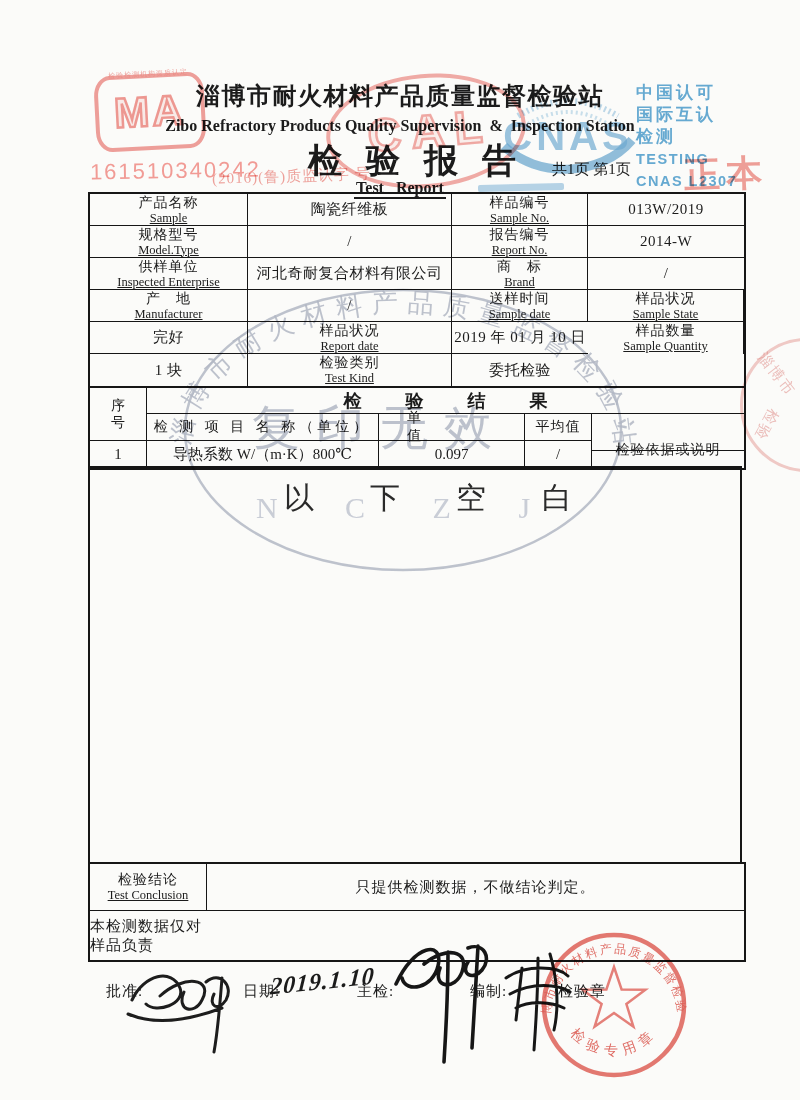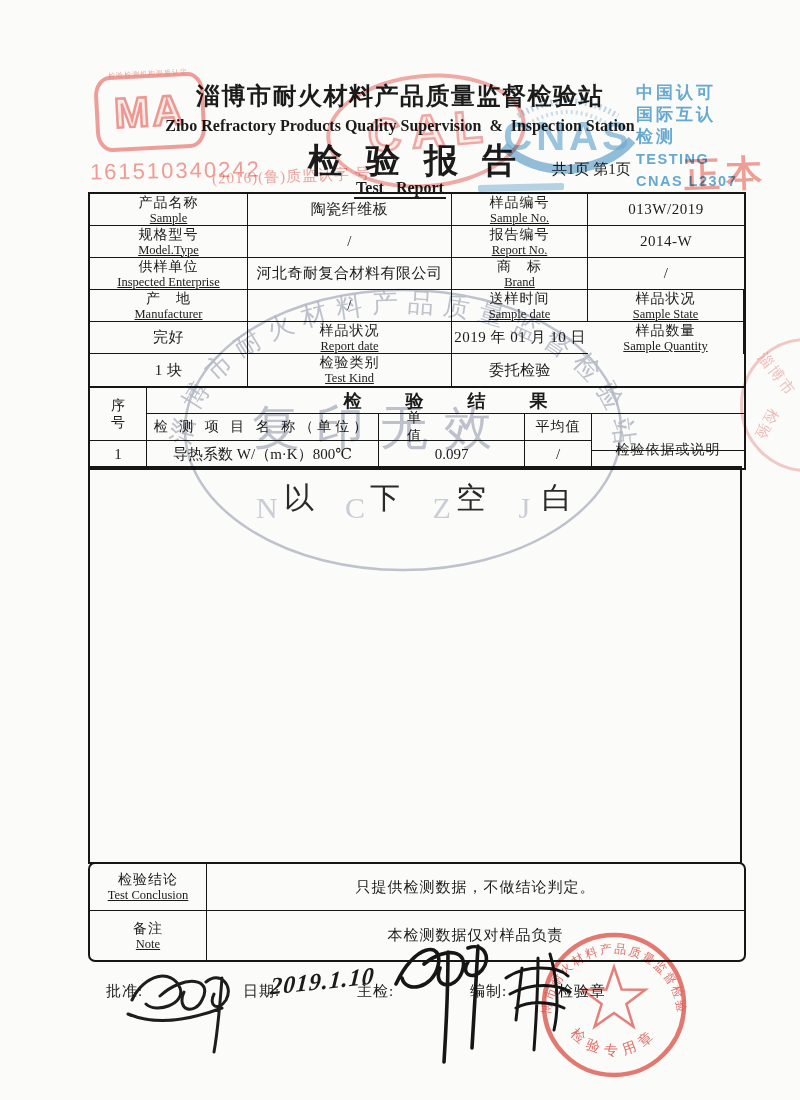--- a/index.html
+++ b/index.html
@@ -53,21 +53,21 @@
   .lab-en{font-size:12.5px;line-height:14px;text-decoration:underline;}
   .val{font-size:15px;letter-spacing:.5px;}
   #info-table{top:192px;grid-template-columns:158px 204px 136px 156px;grid-auto-rows:32px;}
   #result-table{top:386px;grid-template-columns:57px 232px 146px 67px 152px;grid-template-rows:26px 27px 27px;}
   .res-title{font-size:18px;font-weight:bold;letter-spacing:44px;padding-left:44px;}
   .res-colhead{font-size:14px;letter-spacing:4px;}
   .res-val{font-size:15px;}
   .seq-head{font-size:14px;line-height:17px;}
   #blank-box{left:88px;top:466px;width:650px;height:394px;border:2px solid #161616;position:absolute;}
   .blank-note{top:478px;font-size:30px;letter-spacing:56px;padding-left:56px;color:#2a2a2a;}
-  #concl-table{top:862px;grid-template-columns:117px 537px;grid-template-rows:47px 49px;border-radius:7px;}
+  #concl-table{top:862px;grid-template-columns:117px 537px;grid-template-rows:47px 49px;}
   .concl-val{font-size:15px;letter-spacing:1px;}
 
   
   .ghost{left:158px;top:272px;opacity:.95;}
 
   
   .edge-stamp{left:740px;top:338px;width:128px;height:128px;border-radius:50%;
     border:3px solid rgba(231,154,150,.5);}
   .edge-stamp .t1{position:absolute;left:8px;top:24px;font-size:15px;color:rgba(226,142,138,.55);
     transform:rotate(52deg);letter-spacing:2px;}
@@ -262,24 +262,20 @@
 </div>
 
 <div id="concl-table" class="grid">
   <div class="cell">
     <span class="lab-cn">检验结论</span>
     <span class="lab-en">Test Conclusion</span>
   </div>
   <div class="cell noR">
       <span class="concl-val">只提供检测数据，不做结论判定。</span>
     </div>
-  <div class="cell noB">
-    <span class="lab-cn">备注</span>
-    <span class="lab-en">Note</span>
-  </div>
   <div class="cell noR noB">
       <span class="concl-val">本检测数据仅对样品负责</span>
     </div>
 </div>
 
 <div class="abs sign-label" style="left:106px;top:982px;">批准:</div>
 <div class="abs sign-label" style="left:243px;top:982px;font-family:Liberation Serif, serif;">日期:</div>
 <div class="abs date-hand">2019.1.10</div>
 <div class="abs sign-label" style="left:357px;top:982px;">主检:</div>
 <div class="abs sign-label" style="left:470px;top:982px;">编制:</div>

